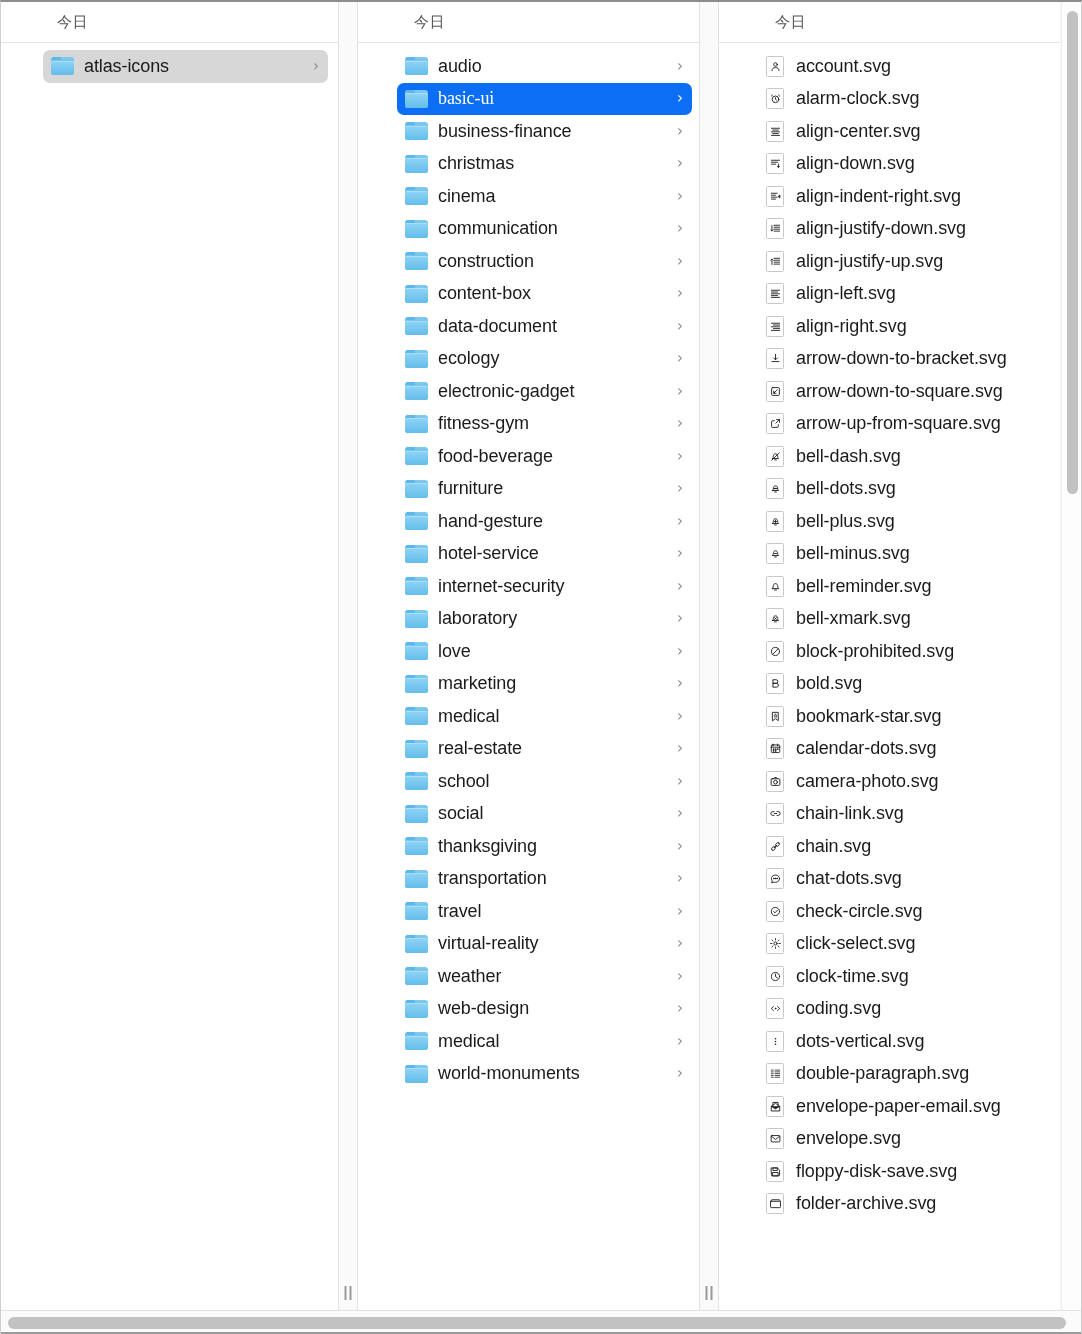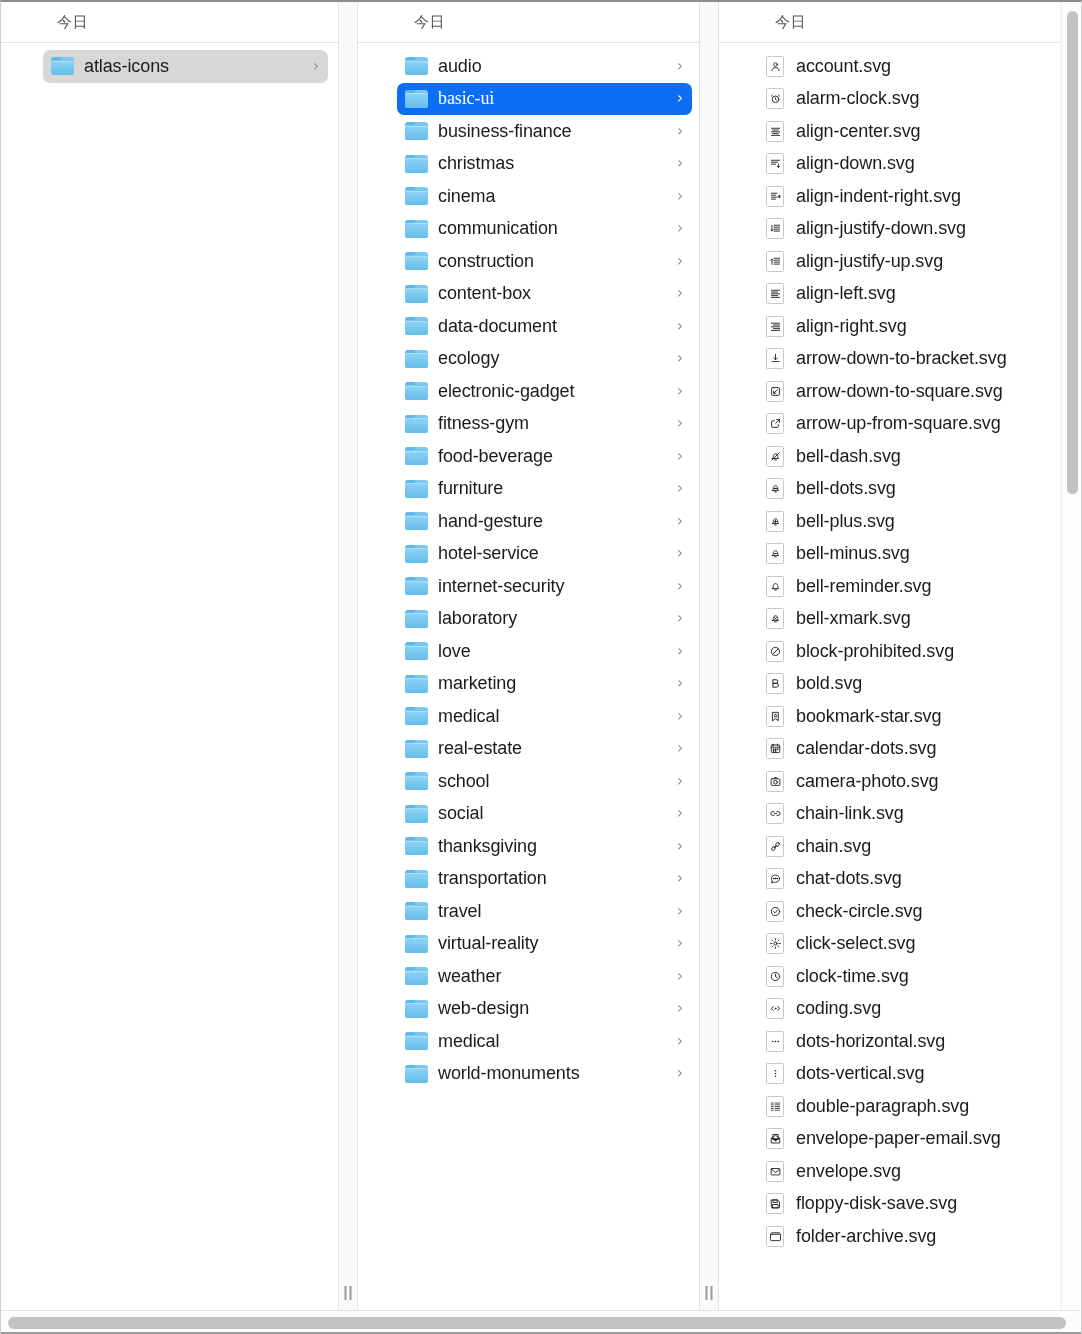--- a/index.html
+++ b/index.html
@@ -839,30 +839,20 @@
               <svg width="13" height="13" viewBox="0 0 16 16" fill="none" stroke="#1b1b1b" stroke-width="1.1" stroke-linecap="round" stroke-linejoin="round">
                 <path d="M5.4 5.6 2.8 8l2.6 2.4M10.6 5.6 13.2 8l-2.6 2.4"></path>
                 <circle cx="8" cy="8" r=".55" fill="#1b1b1b"></circle>
               </svg>
             </span>
             <span class="label">coding.svg</span>
           </div>
           <div class="row">
             <span class="svgicon">
               <svg width="13" height="13" viewBox="0 0 16 16" fill="none" stroke="#1b1b1b" stroke-width="1.1" stroke-linecap="round" stroke-linejoin="round">
-                <circle cx="4.6" cy="8" r="1" fill="#1b1b1b" stroke="none"></circle>
-                <circle cx="8" cy="8" r="1" fill="#1b1b1b" stroke="none"></circle>
-                <circle cx="11.4" cy="8" r="1" fill="#1b1b1b" stroke="none"></circle>
-              </svg>
-            </span>
-            <span class="label">dots-horizontal.svg</span>
-          </div>
-          <div class="row">
-            <span class="svgicon">
-              <svg width="13" height="13" viewBox="0 0 16 16" fill="none" stroke="#1b1b1b" stroke-width="1.1" stroke-linecap="round" stroke-linejoin="round">
                 <circle cx="8" cy="4.6" r="1" fill="#1b1b1b" stroke="none"></circle>
                 <circle cx="8" cy="8" r="1" fill="#1b1b1b" stroke="none"></circle>
                 <circle cx="8" cy="11.4" r="1" fill="#1b1b1b" stroke="none"></circle>
               </svg>
             </span>
             <span class="label">dots-vertical.svg</span>
           </div>
           <div class="row">
             <span class="svgicon">
               <svg width="13" height="13" viewBox="0 0 16 16" fill="none" stroke="#1b1b1b" stroke-width="1.1" stroke-linecap="round" stroke-linejoin="round">

